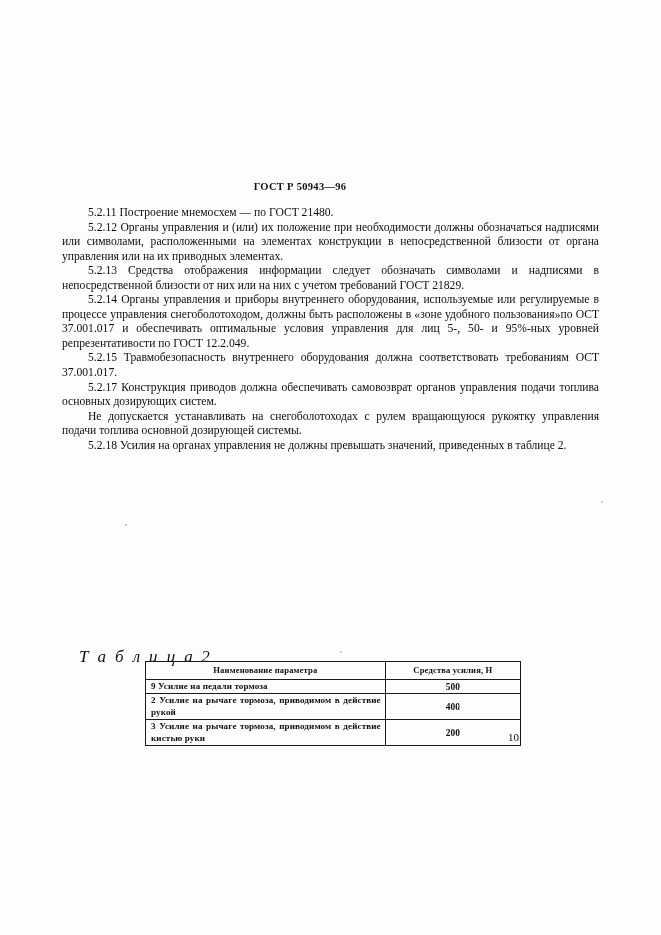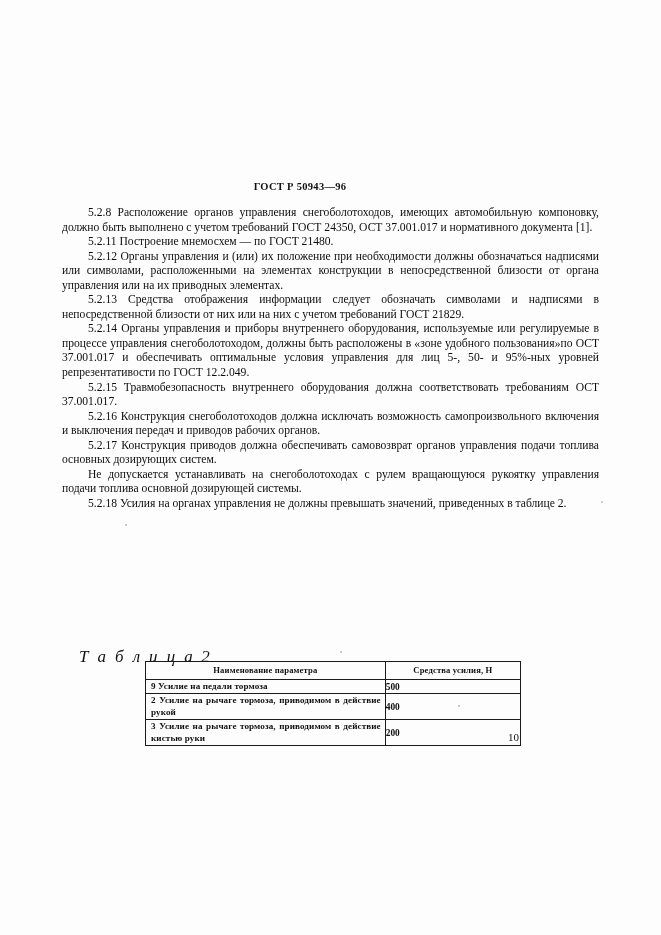--- a/index.html
+++ b/index.html
@@ -91,21 +91,21 @@
   }
   table.t2 td.name {
     text-align: justify;
     padding: 1px 4px 1px 5px;
     letter-spacing: 0.1px;
     font-weight: bold;
     font-size: 9.1px;
     line-height: 11.4px;
   }
   table.t2 td.val {
-    text-align: left;
+    text-align: center;
     vertical-align: middle;
     font-weight: bold;
     font-size: 9.4px;
     width: 135px;
   }
   table.t2 col.c1 { width: 241px; }
   table.t2 col.c2 { width: 135px; }
 
   .page-number {
     position: absolute;
@@ -125,27 +125,25 @@
   }
 </style>
 </head>
 <body>
 
 <div class="page">
 
   <div class="header">ГОСТ Р 50943—96</div>
 
   <div class="content">
-    <p class="para">5.2.8  Расположение органов управления снегоболотоходов, имеющих автомобильную компоновку, должно быть выполнено с учетом требований ГОСТ 24350, ОСТ 37.001.017 и нормативного документа [1].</p>
     <p class="para">5.2.11  Построение мнемосхем — по ГОСТ 21480.</p>
     <p class="para">5.2.12  Органы управления и (или) их положение при необходимости должны обозначаться надписями или символами, расположенными на элементах конструкции в непосредственной близости от органа управления или на их приводных элементах.</p>
     <p class="para">5.2.13  Средства отображения информации следует обозначать символами и надписями в непосредственной близости от них или на них с учетом требований ГОСТ 21829.</p>
     <p class="para">5.2.14  Органы управления и приборы внутреннего оборудования, используемые или регулируемые в процессе управления снегоболотоходом, должны быть расположены в «зоне удобного пользования»по ОСТ 37.001.017 и обеспечивать оптимальные условия управления для лиц 5-, 50- и 95%-ных уровней репрезентативости по ГОСТ 12.2.049.</p>
     <p class="para">5.2.15  Травмобезопасность внутреннего оборудования должна соответствовать требованиям ОСТ 37.001.017.</p>
-    <p class="para">5.2.16  Конструкция снегоболотоходов должна исключать возможность самопроизвольного включения и выключения передач и приводов рабочих органов.</p>
     <p class="para">5.2.17  Конструкция приводов должна обеспечивать самовозврат органов управления подачи топлива основных дозирующих систем.</p>
     <p class="para">Не допускается устанавливать на снегоболотоходах с рулем вращающуюся рукоятку управления подачи топлива основной дозирующей системы.</p>
     <p class="para">5.2.18  Усилия на органах управления не должны превышать значений, приведенных в таблице 2.</p>
   </div>
 
   <div class="tbl-caption">
     <span>Т а б л и ц а</span><span class="num">2</span>
   </div>
 
   <table class="t2">

